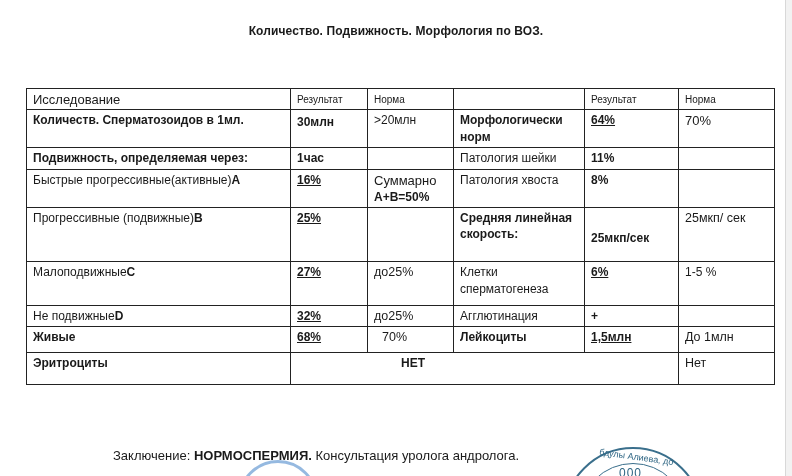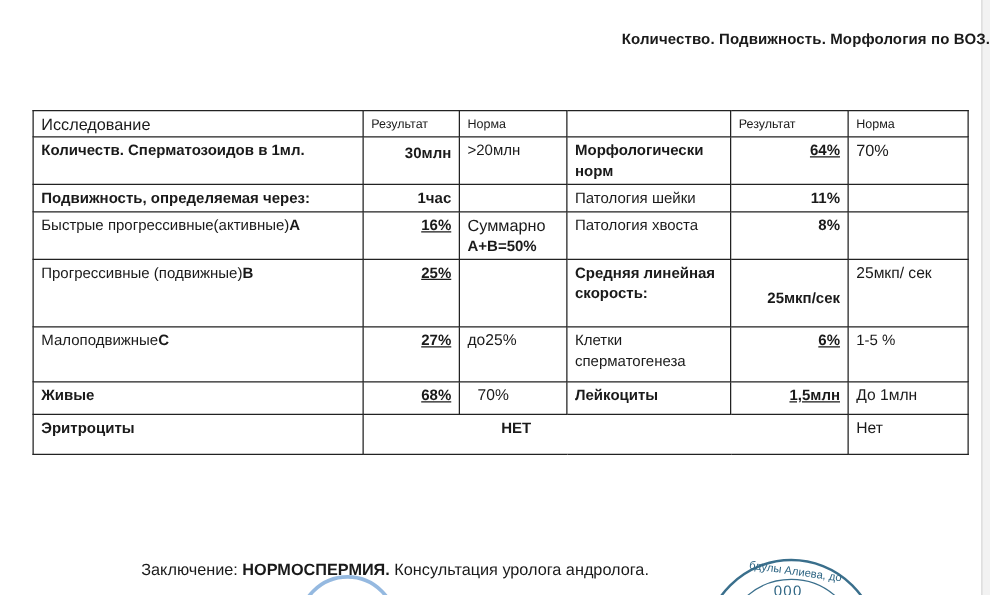--- a/index.html
+++ b/index.html
@@ -1,27 +1,27 @@
 <!DOCTYPE html>
 <html><head>
 <meta charset="utf-8">
 <style>
   html, body { margin:0; padding:0; }
   body { width:792px; height:476px; background:#ffffff; position:relative; overflow:hidden;
          font-family:"Liberation Sans", sans-serif; color:#1a1a1a; }
   .edge { position:absolute; top:0; right:0; width:6px; height:476px; background:#f2f2f2; border-left:1px solid #d8d8d8; }
-  .title { position:absolute; top:24px; left:0; width:792px; text-align:right; font-weight:bold; font-size:12px; letter-spacing:0.1px; }
+  .title { position:absolute; top:24px; left:0; width:792px; text-align:center; font-weight:bold; font-size:12px; letter-spacing:0.1px; }
   table.report { position:absolute; left:26px; top:88px; border-collapse:collapse; table-layout:fixed; width:748px; }
   table.report td { border:1.5px solid #222; vertical-align:top; font-size:12px; padding:2px 6px 1px 6px; line-height:17px; }
   .hdr-small { font-size:10px !important; }
   .hdr-big { font-size:13px !important;margin-top:12px; }
   .b { font-weight:bold; }
   .u { text-decoration:underline; }
   .c { text-align:left; }
-  .res { font-weight:bold; text-align:right; font-size:12.5px; }
+  .res { font-weight:bold; text-align:left; font-size:12.5px; }
   .conclusion { position:absolute; top:448px; left:113px; font-size:13px; }
   .stamp1 { position:absolute; left:563px; top:447px; width:140px; height:140px; border-radius:50%;
             border:2px solid #3a6f8c; box-sizing:border-box; }
   .stamp1 .inner { position:absolute; left:14px; top:14px; right:14px; bottom:14px; border-radius:50%; border:1.5px solid #3a6f8c; }
   .stamp1 .txt { position:absolute; top:3px; left:34px; font-size:9px; color:#2f6684; transform:rotate(8deg); }
   .stamp1 .num { position:absolute; top:17px; left:54px; font-size:12px; color:#2f6684; letter-spacing:1px; }
   .stamp2 { position:absolute; left:238px; top:460px; width:80px; height:80px; border-radius:50%;
             border:3px solid #7aa8d8; box-sizing:border-box; opacity:0.8; }
 </style>
 </head>
@@ -85,20 +85,28 @@
     <td class="c" style="font-size:12.5px">25мкп/ сек</td>
   </tr>
   <tr style="height:44px">
     <td><span>Малоподвижные</span><span class="b">C</span></td>
     <td class="res u">27%</td>
     <td class="c" style="font-size:12.5px">до25%</td>
     <td>Клетки сперматогенеза</td>
     <td class="res u">6%</td>
     <td class="c">1-5 %</td>
   </tr>
+  <tr style="height:20px">
+    <td><span>Не подвижные</span><span class="b">D</span></td>
+    <td class="res u">32%</td>
+    <td class="c" style="font-size:12.5px">до25%</td>
+    <td>Агглютинация</td>
+    <td class="res">+</td>
+    <td></td>
+  </tr>
   <tr style="height:26px">
     <td class="b">Живые</td>
     <td class="res u">68%</td>
     <td style="font-size:12.5px;padding-left:14px">70%</td>
     <td class="b">Лейкоциты</td>
     <td class="res u">1,5млн</td>
     <td style="font-size:12.5px">До 1млн</td>
   </tr>
   <tr style="height:32px">
     <td class="b">Эритроциты</td>

